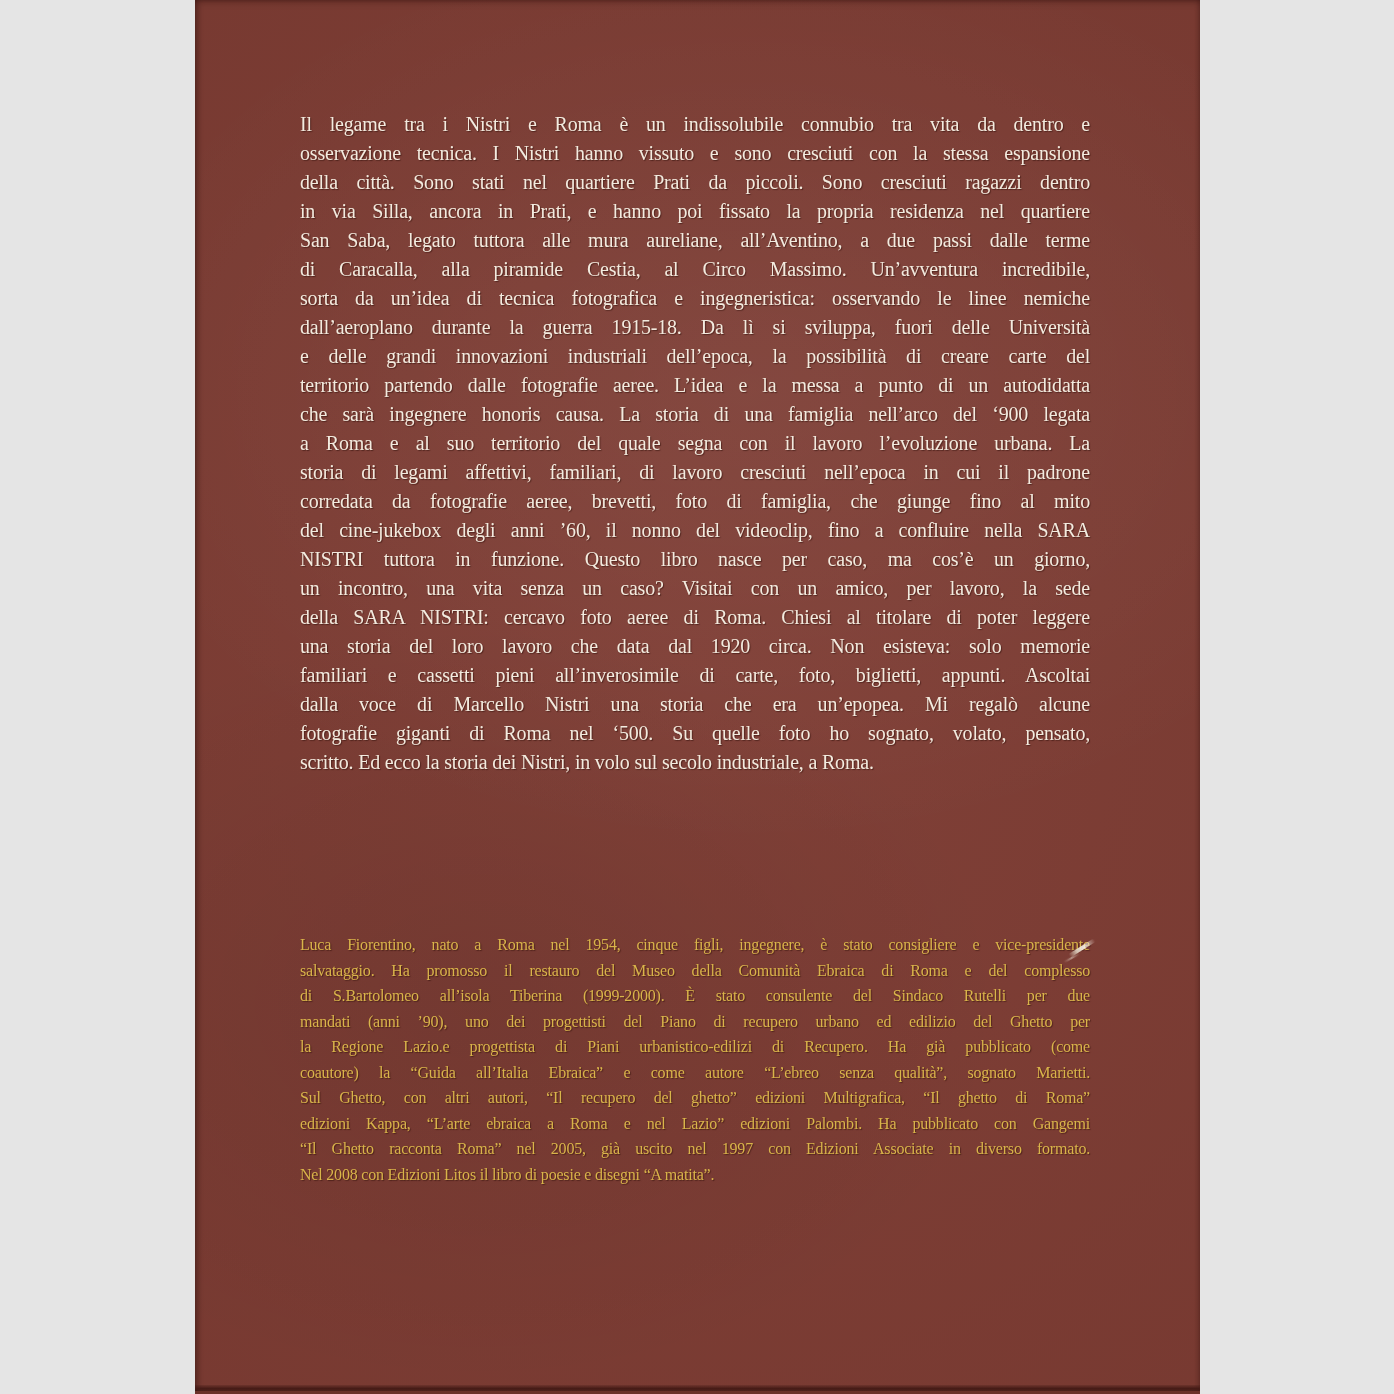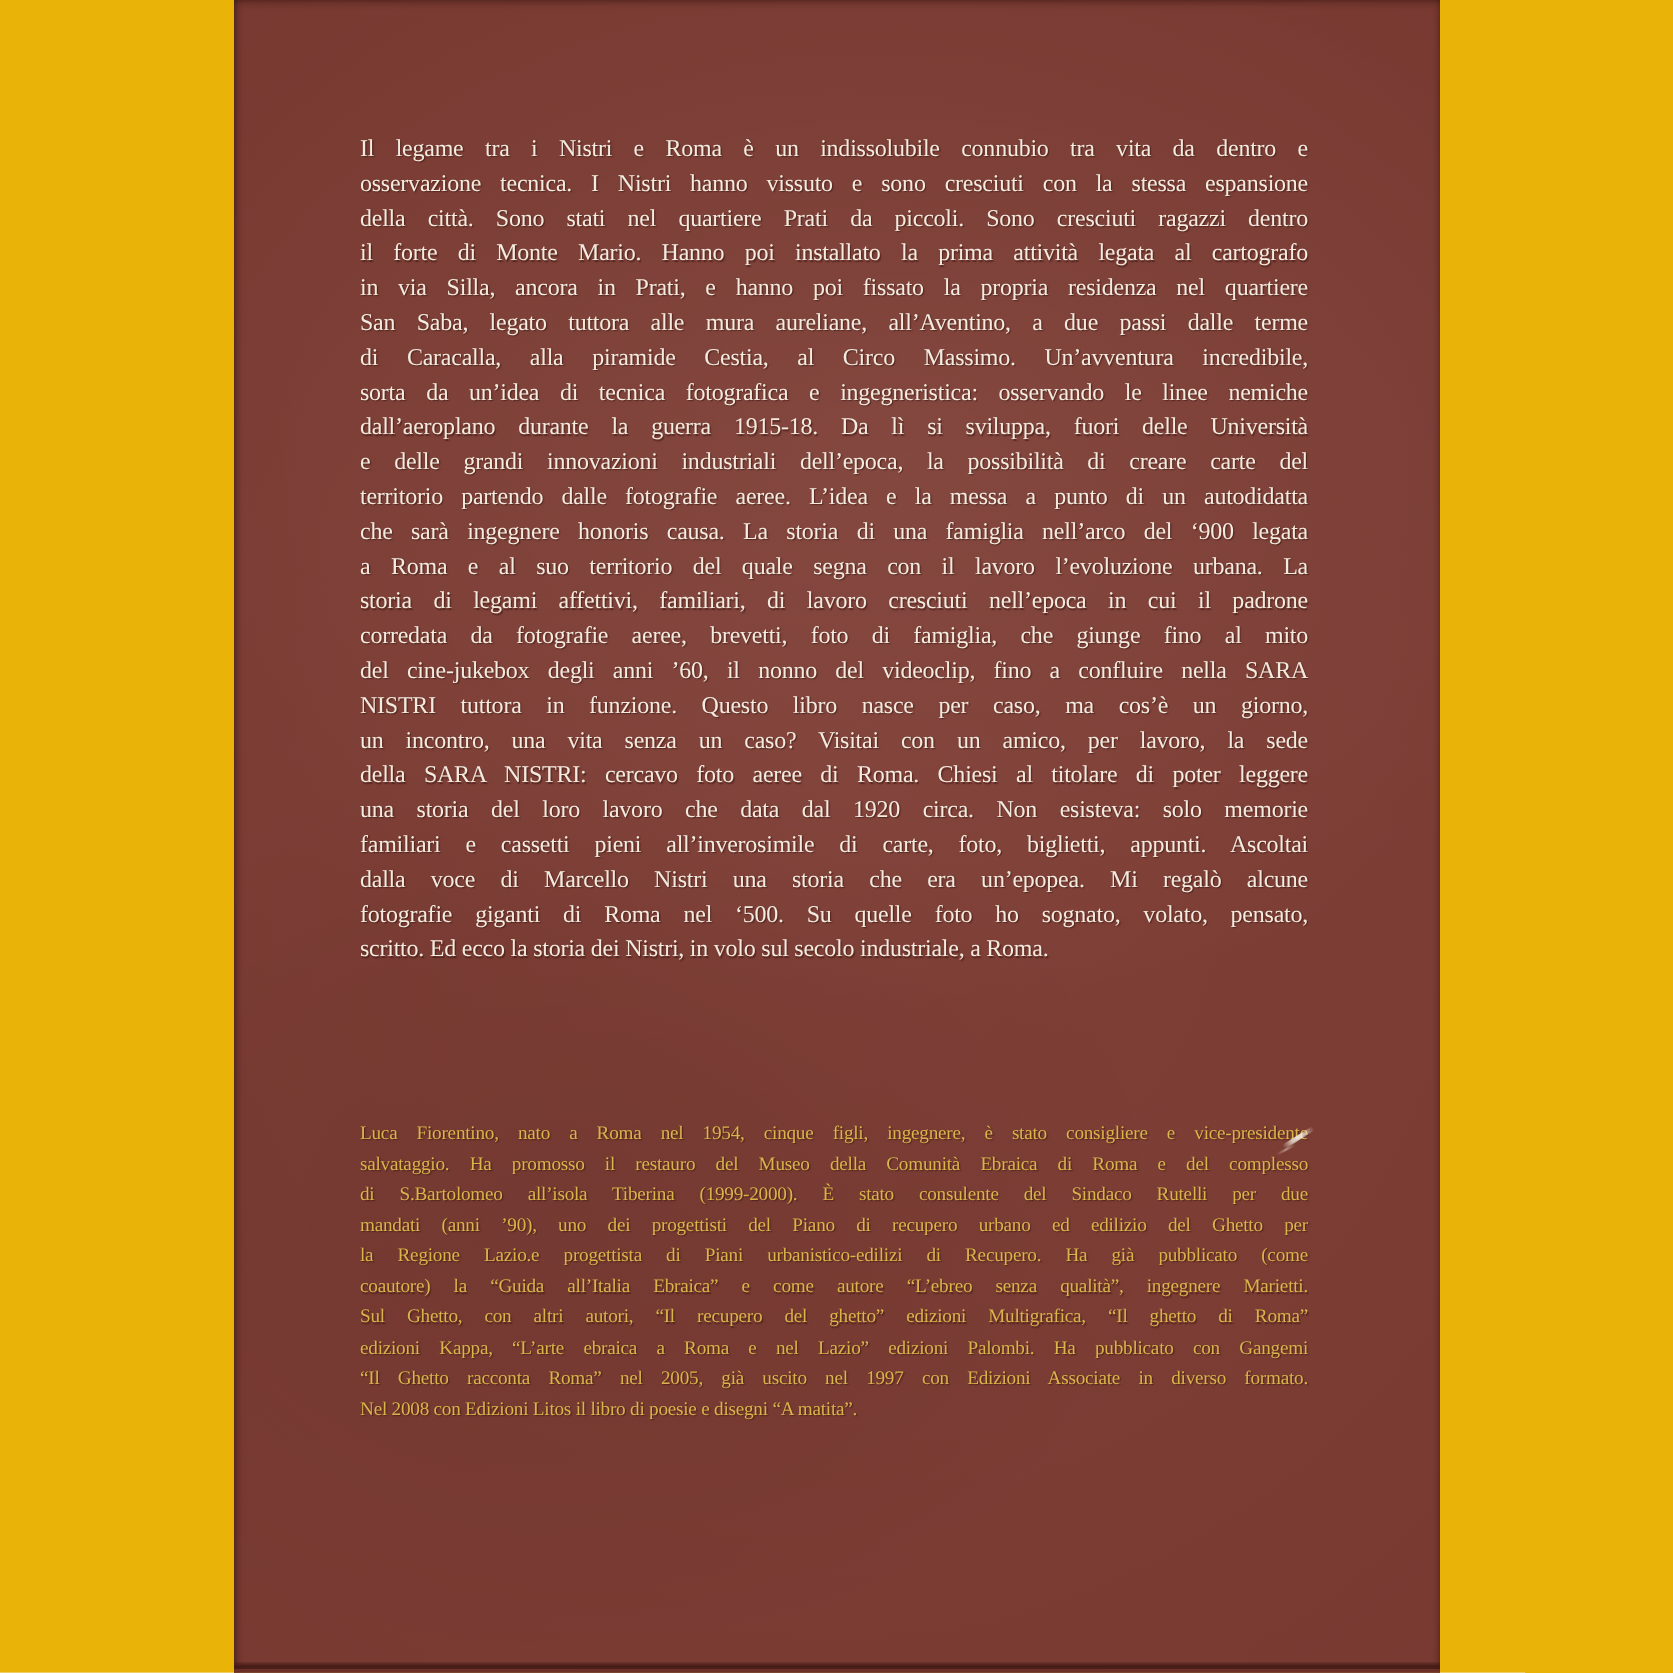--- a/index.html
+++ b/index.html
@@ -5,21 +5,21 @@
   html, body {
     margin: 0; padding: 0;
     width: 1394px; height: 1394px;
     background: #ffffff;
     overflow: hidden;
     font-family: "Liberation Serif", "DejaVu Serif", serif;
   }
   .page {
     position: relative;
     width: 1394px; height: 1394px;
-    background: #eab308;
+    background: #e5e5e5;
   }
   .cover {
     position: absolute;
     left: 195px; top: 0;
     width: 1005px; height: 1394px;
     background:
       radial-gradient(1100px 750px at 55% 28%, rgba(255,255,255,0.05), transparent 62%),
       radial-gradient(900px 650px at 28% 72%, rgba(0,0,0,0.07), transparent 60%),
       radial-gradient(1400px 1500px at 50% 50%, rgba(255,255,255,0.03), rgba(0,0,0,0.08)),
       var(--cover-maroon, #7c3a31);
@@ -90,21 +90,20 @@
 </style>
 </head>
 <body>
 
 <div class="page">
   <div class="cover">
     <div class="synopsis">
         <div class="line">Il legame tra i Nistri e Roma è un indissolubile connubio tra vita da dentro e</div>
         <div class="line">osservazione tecnica. I Nistri hanno vissuto e sono cresciuti con la stessa espansione</div>
         <div class="line">della città. Sono stati nel quartiere Prati da piccoli. Sono cresciuti ragazzi dentro</div>
-        <div class="line">il forte di Monte Mario. Hanno poi installato la prima attività legata al cartografo</div>
         <div class="line">in via Silla, ancora in Prati, e hanno poi fissato la propria residenza nel quartiere</div>
         <div class="line">San Saba, legato tuttora alle mura aureliane, all’Aventino, a due passi dalle terme</div>
         <div class="line">di Caracalla, alla piramide Cestia, al Circo Massimo. Un’avventura incredibile,</div>
         <div class="line">sorta da un’idea di tecnica fotografica e ingegneristica: osservando le linee nemiche</div>
         <div class="line">dall’aeroplano durante la guerra 1915-18. Da lì si sviluppa, fuori delle Università</div>
         <div class="line">e delle grandi innovazioni industriali dell’epoca, la possibilità di creare carte del</div>
         <div class="line">territorio partendo dalle fotografie aeree. L’idea e la messa a punto di un autodidatta</div>
         <div class="line">che sarà ingegnere honoris causa. La storia di una famiglia nell’arco del ‘900 legata</div>
         <div class="line">a Roma e al suo territorio del quale segna con il lavoro l’evoluzione urbana. La</div>
         <div class="line">storia di legami affettivi, familiari, di lavoro cresciuti nell’epoca in cui il padrone</div>
@@ -118,21 +117,21 @@
         <div class="line">dalla voce di Marcello Nistri una storia che era un’epopea. Mi regalò alcune</div>
         <div class="line">fotografie giganti di Roma nel ‘500. Su quelle foto ho sognato, volato, pensato,</div>
         <div class="line last">scritto. Ed ecco la storia dei Nistri, in volo sul secolo industriale, a Roma.</div>
       </div>
     <div class="bio">
         <div class="line">Luca Fiorentino, nato a Roma nel 1954, cinque figli, ingegnere, è stato consigliere e vice-presidente</div>
         <div class="line">salvataggio. Ha promosso il restauro del Museo della Comunità Ebraica di Roma e del complesso</div>
         <div class="line">di S.Bartolomeo all’isola Tiberina (1999-2000). È stato consulente del Sindaco Rutelli per due</div>
         <div class="line">mandati (anni ’90), uno dei progettisti del Piano di recupero urbano ed edilizio del Ghetto per</div>
         <div class="line">la Regione Lazio.e progettista di Piani urbanistico-edilizi di Recupero. Ha già pubblicato (come</div>
-        <div class="line">coautore) la “Guida all’Italia Ebraica” e come autore “L’ebreo senza qualità”, ingegnere Marietti.</div>
+        <div class="line">coautore) la “Guida all’Italia Ebraica” e come autore “L’ebreo senza qualità”, sognato Marietti.</div>
         <div class="line">Sul Ghetto, con altri autori, “Il recupero del ghetto” edizioni Multigrafica, “Il ghetto di Roma”</div>
         <div class="line">edizioni Kappa, “L’arte ebraica a Roma e nel Lazio” edizioni Palombi. Ha pubblicato con Gangemi</div>
         <div class="line">“Il Ghetto racconta Roma” nel 2005, già uscito nel 1997 con Edizioni Associate in diverso formato.</div>
         <div class="line last">Nel 2008 con Edizioni Litos il libro di poesie e disegni “A matita”.</div>
       </div>
     <div class="scratch"></div>
     <div class="bottom-edge"></div>
     <div class="bottom-sliver"></div>
   </div>
 </div>

